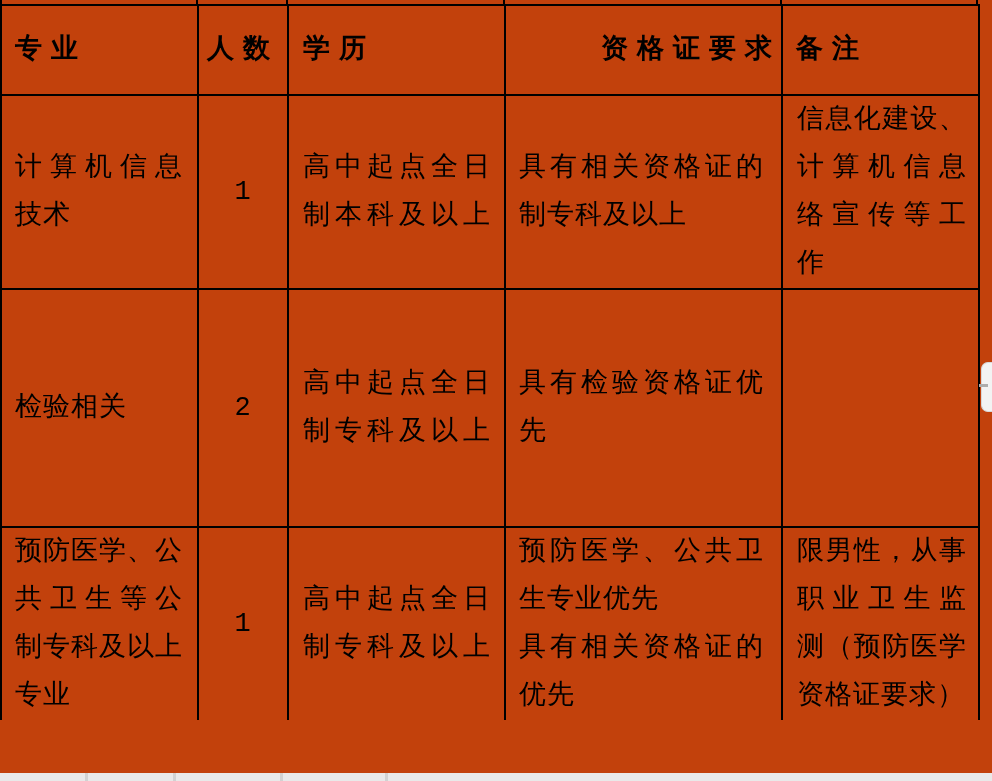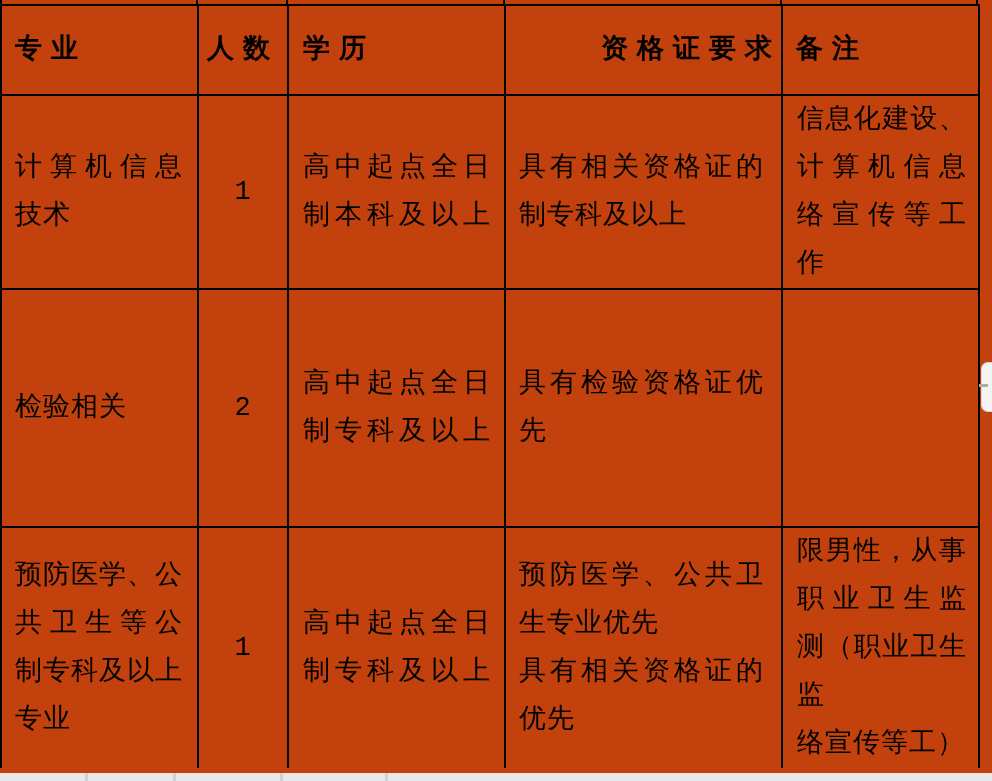--- a/index.html
+++ b/index.html
@@ -161,22 +161,22 @@
           </td>
           <td class="c-qual">
             <div class="ln sp">预防医学、公共卫</div>
             <div class="ln">生专业优先</div>
             <div class="ln sp">具有相关资格证的</div>
             <div class="ln">优先</div>
           </td>
           <td class="c-remark">
             <div class="ln sp">限男性，从事</div>
             <div class="ln sp">职业卫生监</div>
-            <div class="ln sp">测（职业卫生监</div>
-            <div class="ln">络宣传等工）</div>
+            <div class="ln sp">测（预防医学</div>
+            <div class="ln">资格证要求）</div>
           </td>
         </tr>
       </tbody>
   </table>
 
   <div id="bottom-strip">
     <div class="strip-tick" style="left:85px"></div>
     <div class="strip-tick" style="left:173px"></div>
     <div class="strip-tick" style="left:280px"></div>
     <div class="strip-tick" style="left:385px"></div>

